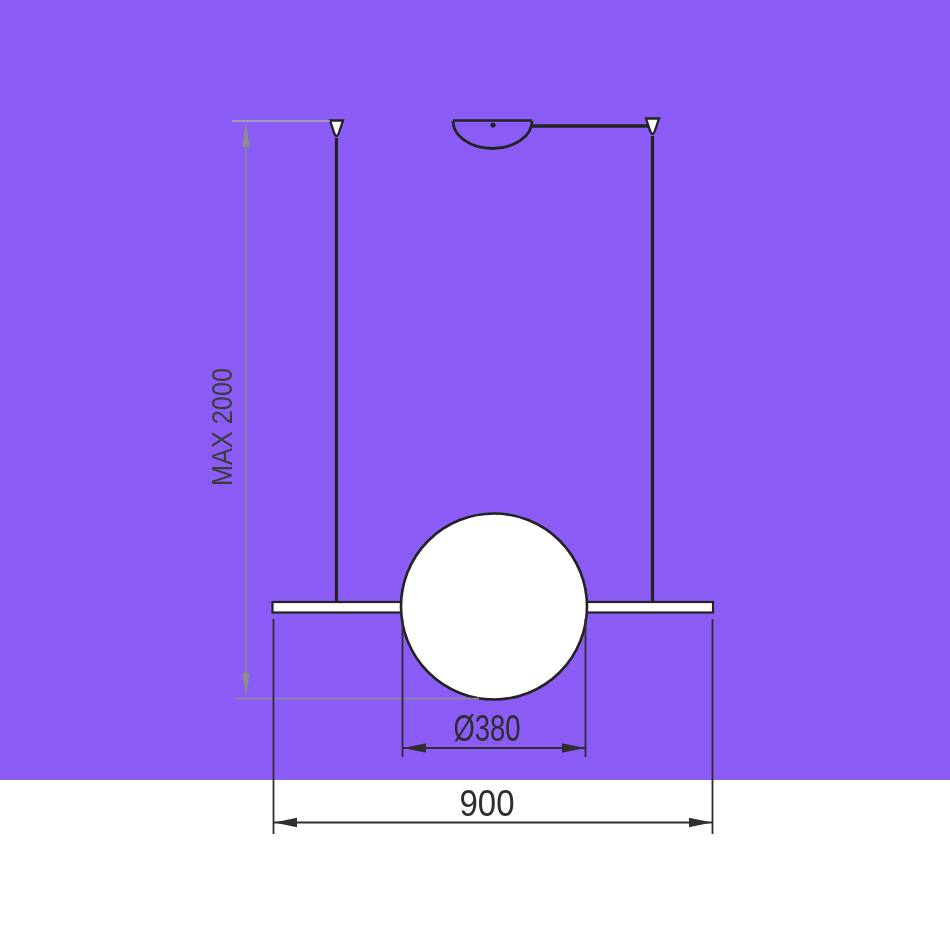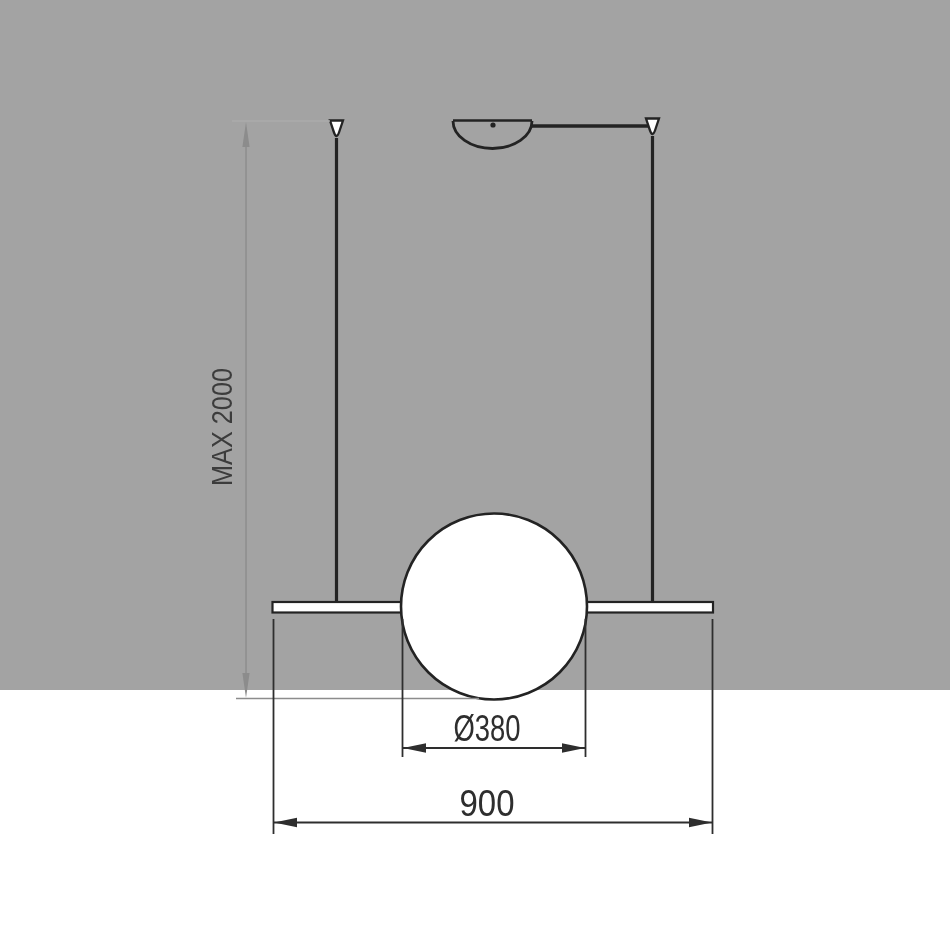--- a/index.html
+++ b/index.html
@@ -2,21 +2,21 @@
 <html><head>
 <meta charset="utf-8">
 <style>
   html,body{margin:0;padding:0;}
   body{
     width:950px;height:950px;
     background:#ffffff;
     font-family:"Liberation Sans", sans-serif;
     overflow:hidden;
   }
-  .stage{position:relative;width:950px;height:690px;background:#a3a3a3;}
+  .stage{position:relative;width:950px;height:780px;background:#8b5cf6;}
   svg{position:absolute;left:0;top:0;}
   
   .ink{stroke:#232323;fill:none;}
   .ink-fill{fill:#232323;stroke:none;}
   .white-fill{fill:#ffffff;}
   
   .dim{stroke:#2e2e2e;fill:none;stroke-width:1.8;}
   .dim-arrow{fill:#2e2e2e;stroke:none;}
   .dim-text{fill:#2e2e2e;font-size:36px;font-family:"Liberation Sans",sans-serif;}
   

